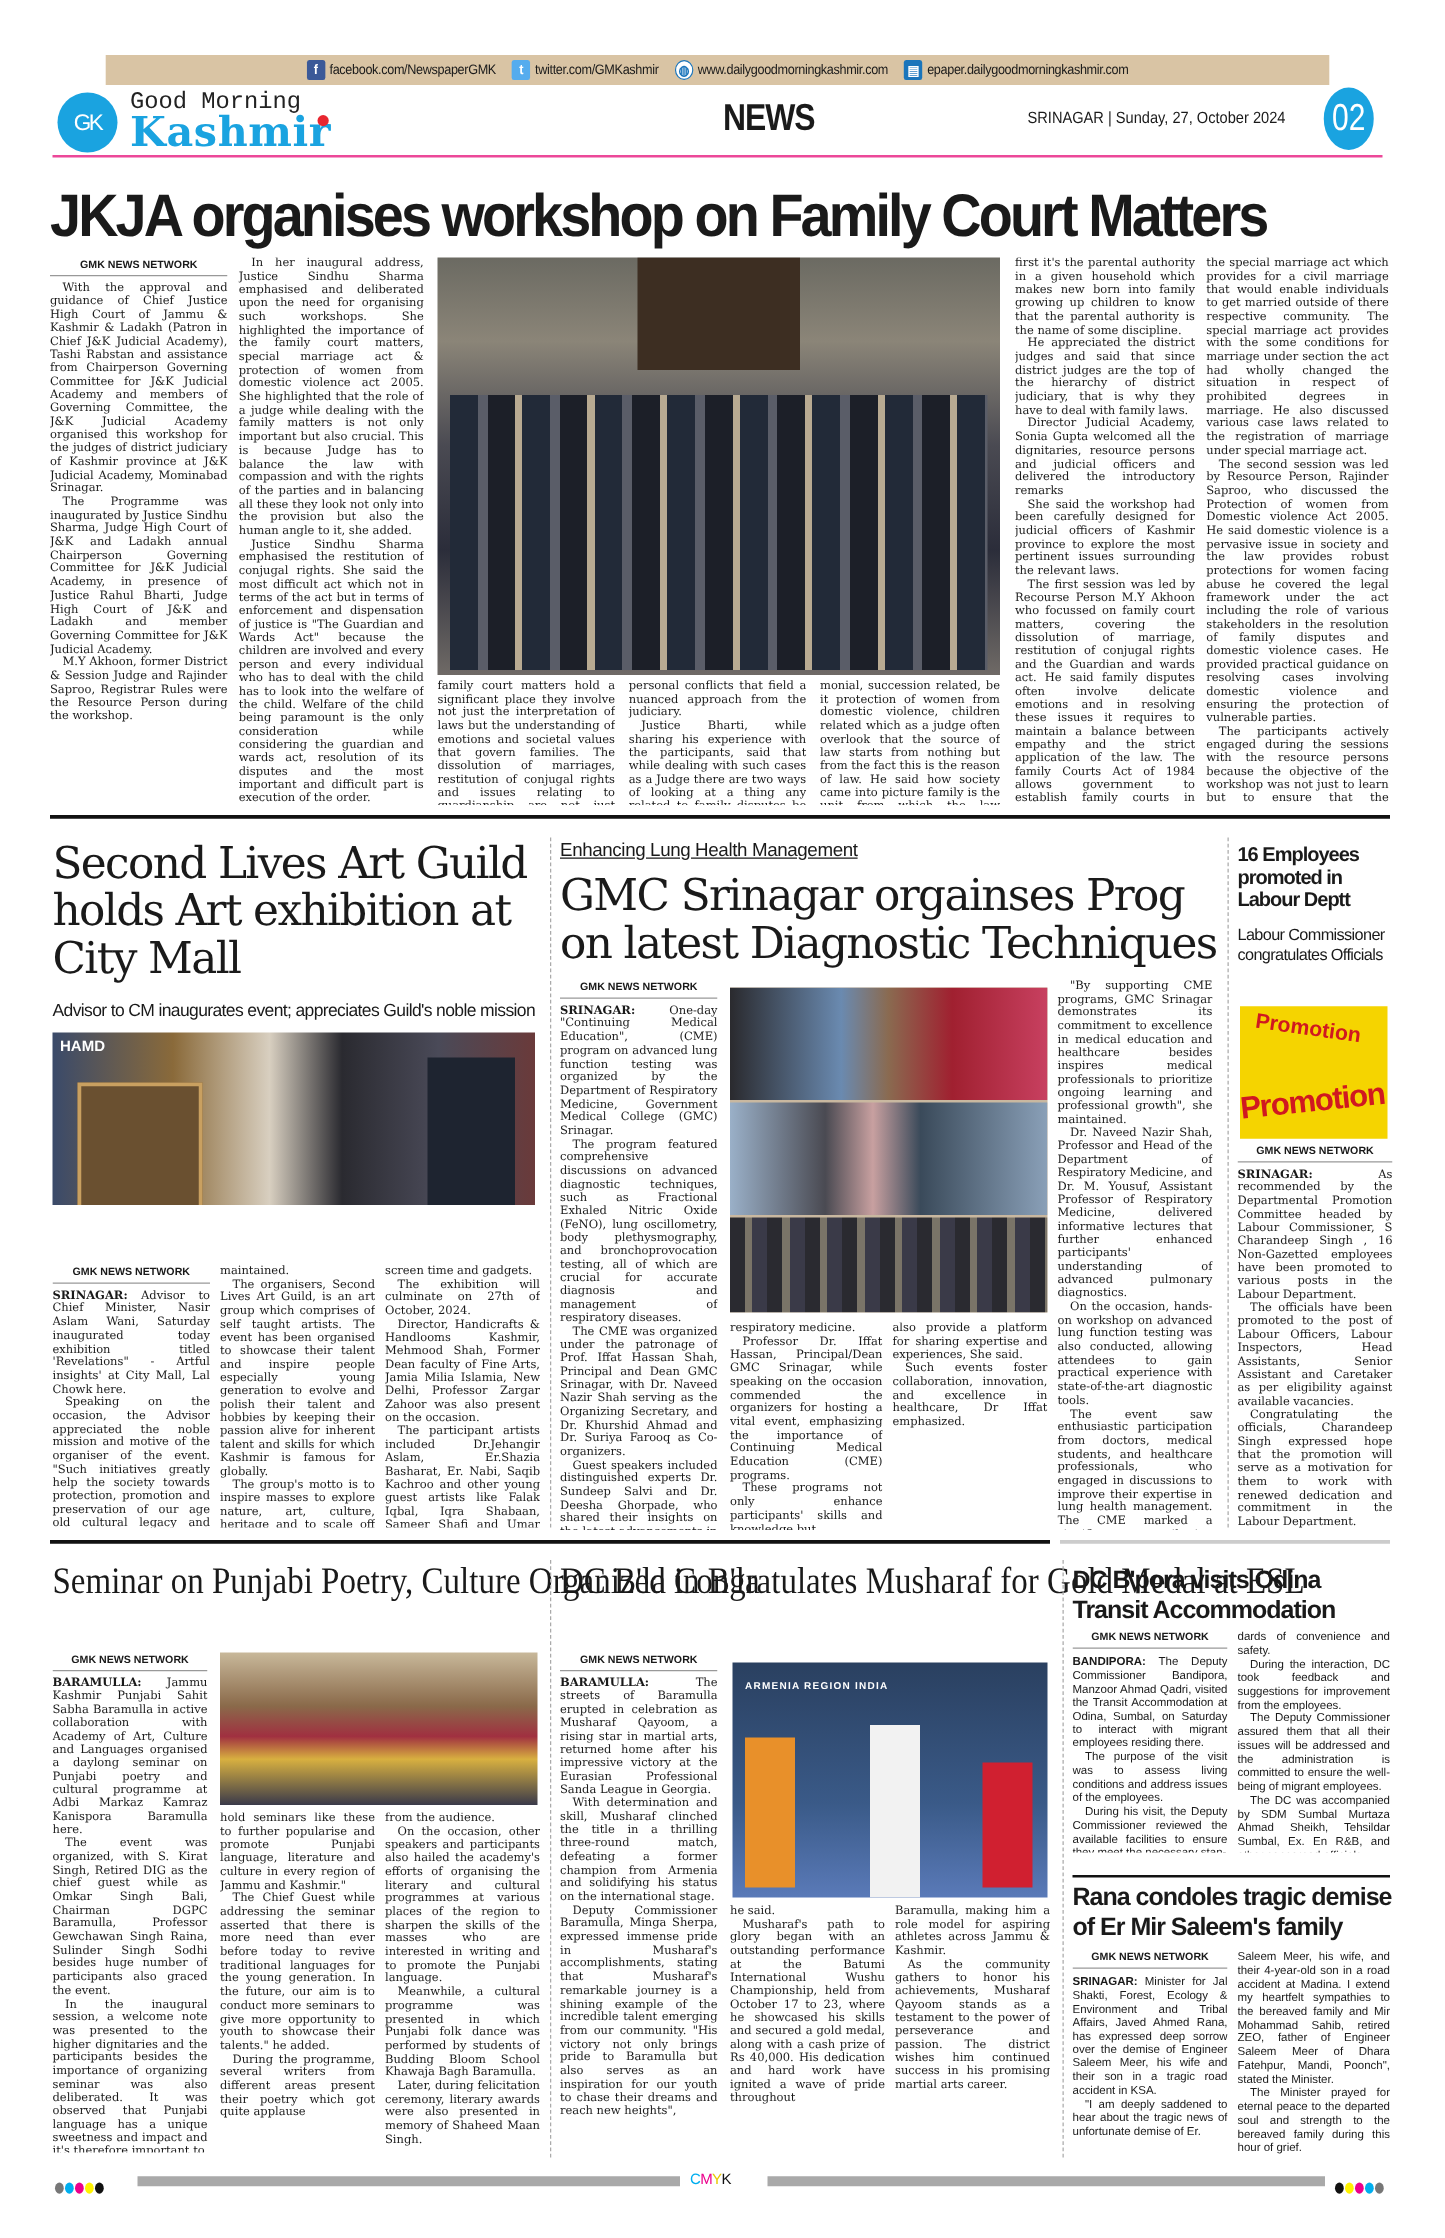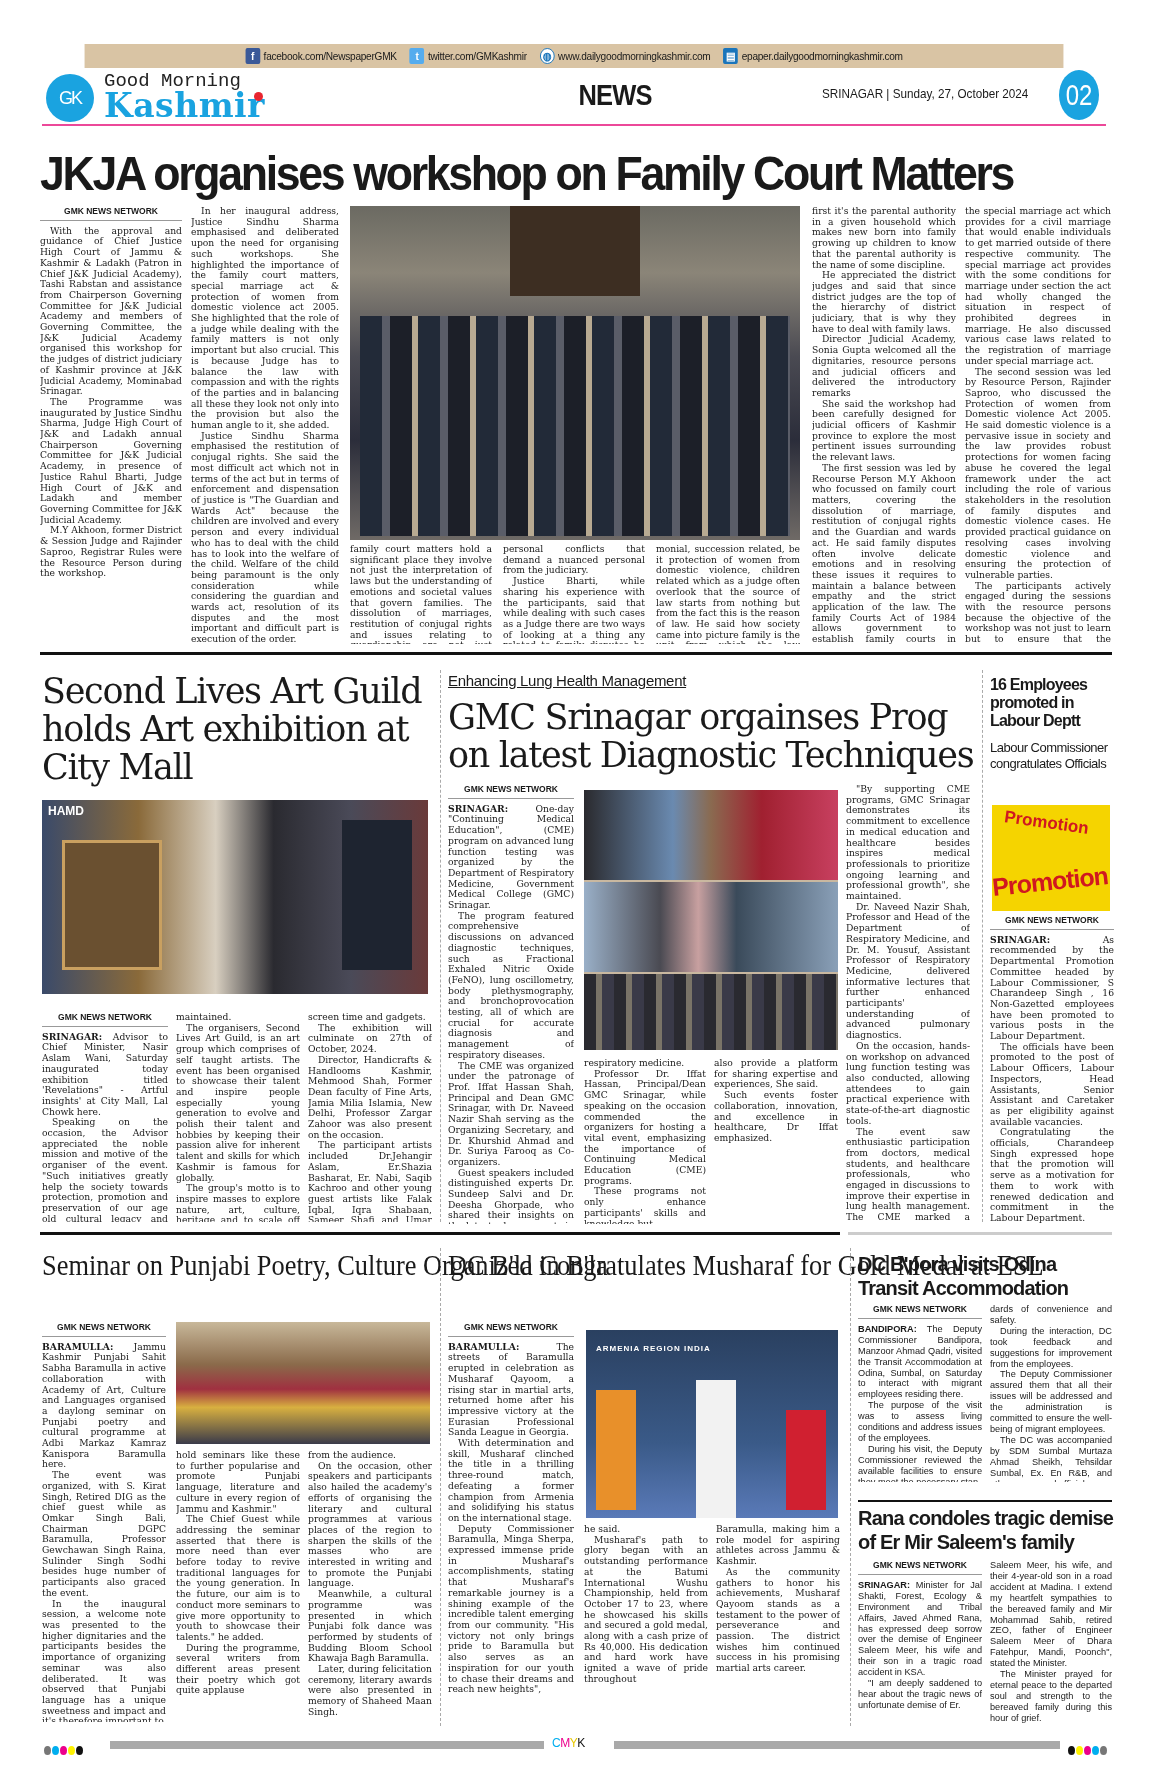--- a/index.html
+++ b/index.html
@@ -81,21 +81,21 @@
 
 </div>
 <div class="abs photo" style="left:350px;top:206px;width:450px;height:334px;background:linear-gradient(180deg,#6b6a62 0%,#8b8578 20%,#4a4a52 45%,#2b2d3a 70%,#6f6a66 100%)">
   <div class="abs" style="left:160px;top:0;width:130px;height:90px;background:#3d2e22"></div>
   <div class="abs" style="left:10px;top:110px;width:430px;height:220px;background:repeating-linear-gradient(90deg,#222a38 0 22px,#5a5d68 22px 30px,#1c1f28 30px 52px,#b8aa92 52px 58px)"></div>
 </div>
 <div class="abs col" style="left:350px;top:544px;width:142px;height:100px">
     <p style="text-indent:0">family court matters hold a significant place they involve not just the interpretation of laws but the understanding of emotions and societal values that govern families. The dissolution of marriages, restitution of conjugal rights and issues relating to guardianship are not just legal concepts but also deeply</p>
   </div>
 <div class="abs col" style="left:503px;top:544px;width:142px;height:100px">
-    <p style="text-indent:0">personal conflicts that demand a nuanced personal from the judiciary.</p>
+    <p style="text-indent:0">personal conflicts that field a nuanced approach from the judiciary.</p>
     <p>Justice Bharti, while sharing his experience with the participants, said that while dealing with such cases as a Judge there are two ways of looking at a thing any related to family disputes be it matri-</p>
   </div>
 <div class="abs col" style="left:656px;top:544px;width:144px;height:100px">
     <p style="text-indent:0">monial, succession related, be it protection of women from domestic violence, children related which as a judge often overlook that the source of law starts from nothing but from the fact this is the reason of law. He said how society came into picture family is the unit from which the law originates</p>
   </div>
 <div class="abs col" style="left:812px;top:206px;width:144px;height:438px">
   <p style="text-indent:0">first it's the parental authority in a given household which makes new born into family growing up children to know that the parental authority is the name of some discipline.</p>
   <p>He appreciated the district judges and said that since district judges are the top of the hierarchy of district judiciary, that is why they have to deal with family laws.</p>
   <p>Director Judicial Academy, Sonia Gupta welcomed all the dignitaries, resource persons and judicial officers and delivered the introductory remarks</p>
   <p>She said the workshop had been carefully designed for judicial officers of Kashmir province to explore the most pertinent issues surrounding the relevant laws.</p>
@@ -103,21 +103,21 @@
 </div>
 <div class="abs col" style="left:965px;top:206px;width:146px;height:438px">
   <p style="text-indent:0">the special marriage act which provides for a civil marriage that would enable individuals to get married outside of there respective community. The special marriage act provides with the some conditions for marriage under section the act had wholly changed the situation in respect of prohibited degrees in marriage. He also discussed various case laws related to the registration of marriage under special marriage act.</p>
   <p>The second session was led by Resource Person, Rajinder Saproo, who discussed the Protection of women from Domestic violence Act 2005. He said domestic violence is a pervasive issue in society and the law provides robust protections for women facing abuse he covered the legal framework under the act including the role of various stakeholders in the resolution of family disputes and domestic violence cases. He provided practical guidance on resolving cases involving domestic violence and ensuring the protection of vulnerable parties.</p>
   <p>The participants actively engaged during the sessions with the resource persons because the objective of the workshop was not just to learn but to ensure that the understanding of these laws strengthens the justice to be delivered in the courts.</p>
 </div>
 <div class="abs hrule" style="left:40px;top:652px;width:1072px"></div>
 
 <div class="abs serif-head" style="left:42px;top:672px;width:400px">Second Lives Art Guild holds Art exhibition at City Mall</div>
 <div class="abs sub" style="left:42px;top:800px;width:400px">Advisor to CM inaugurates event; appreciates Guild's noble mission</div>
-<div class="abs photo" style="left:42px;top:800px;width:386px;height:194px;background:linear-gradient(90deg,#3a4a6a 0%,#8a6a3a 25%,#d8cfc0 45%,#2a2a30 60%,#4a4a58 80%,#6a3a3a 100%)">
+<div class="abs photo" style="left:42px;top:826px;width:386px;height:138px;background:linear-gradient(90deg,#3a4a6a 0%,#8a6a3a 25%,#d8cfc0 45%,#2a2a30 60%,#4a4a58 80%,#6a3a3a 100%)">
   <div class="abs" style="left:6px;top:4px;font-family:'Liberation Sans',sans-serif;font-weight:bold;color:#fff;font-size:12px">HAMD</div>
   <div class="abs" style="left:20px;top:40px;width:100px;height:130px;background:#6a5030;border:3px solid #c9a060"></div>
   <div class="abs" style="left:300px;top:20px;width:70px;height:150px;background:#1e2430"></div>
 </div>
 <div class="abs col" style="left:42px;top:1012px;width:126px;height:210px">
   <div class="byline">GMK NEWS NETWORK</div>
   <p style="text-indent:0"><b>SRINAGAR:</b> Advisor to Chief Minister, Nasir Aslam Wani, Saturday inaugurated today exhibition titled 'Revelations" - Artful insights' at City Mall, Lal Chowk here.</p>
   <p>Speaking on the occasion, the Advisor appreciated the noble mission and motive of the organiser of the event. "Such initiatives greatly help the society towards protection, promotion and preservation of our age old cultural legacy and identify", he</p>
 </div>
 <div class="abs col" style="left:176px;top:1012px;width:124px;height:210px">

